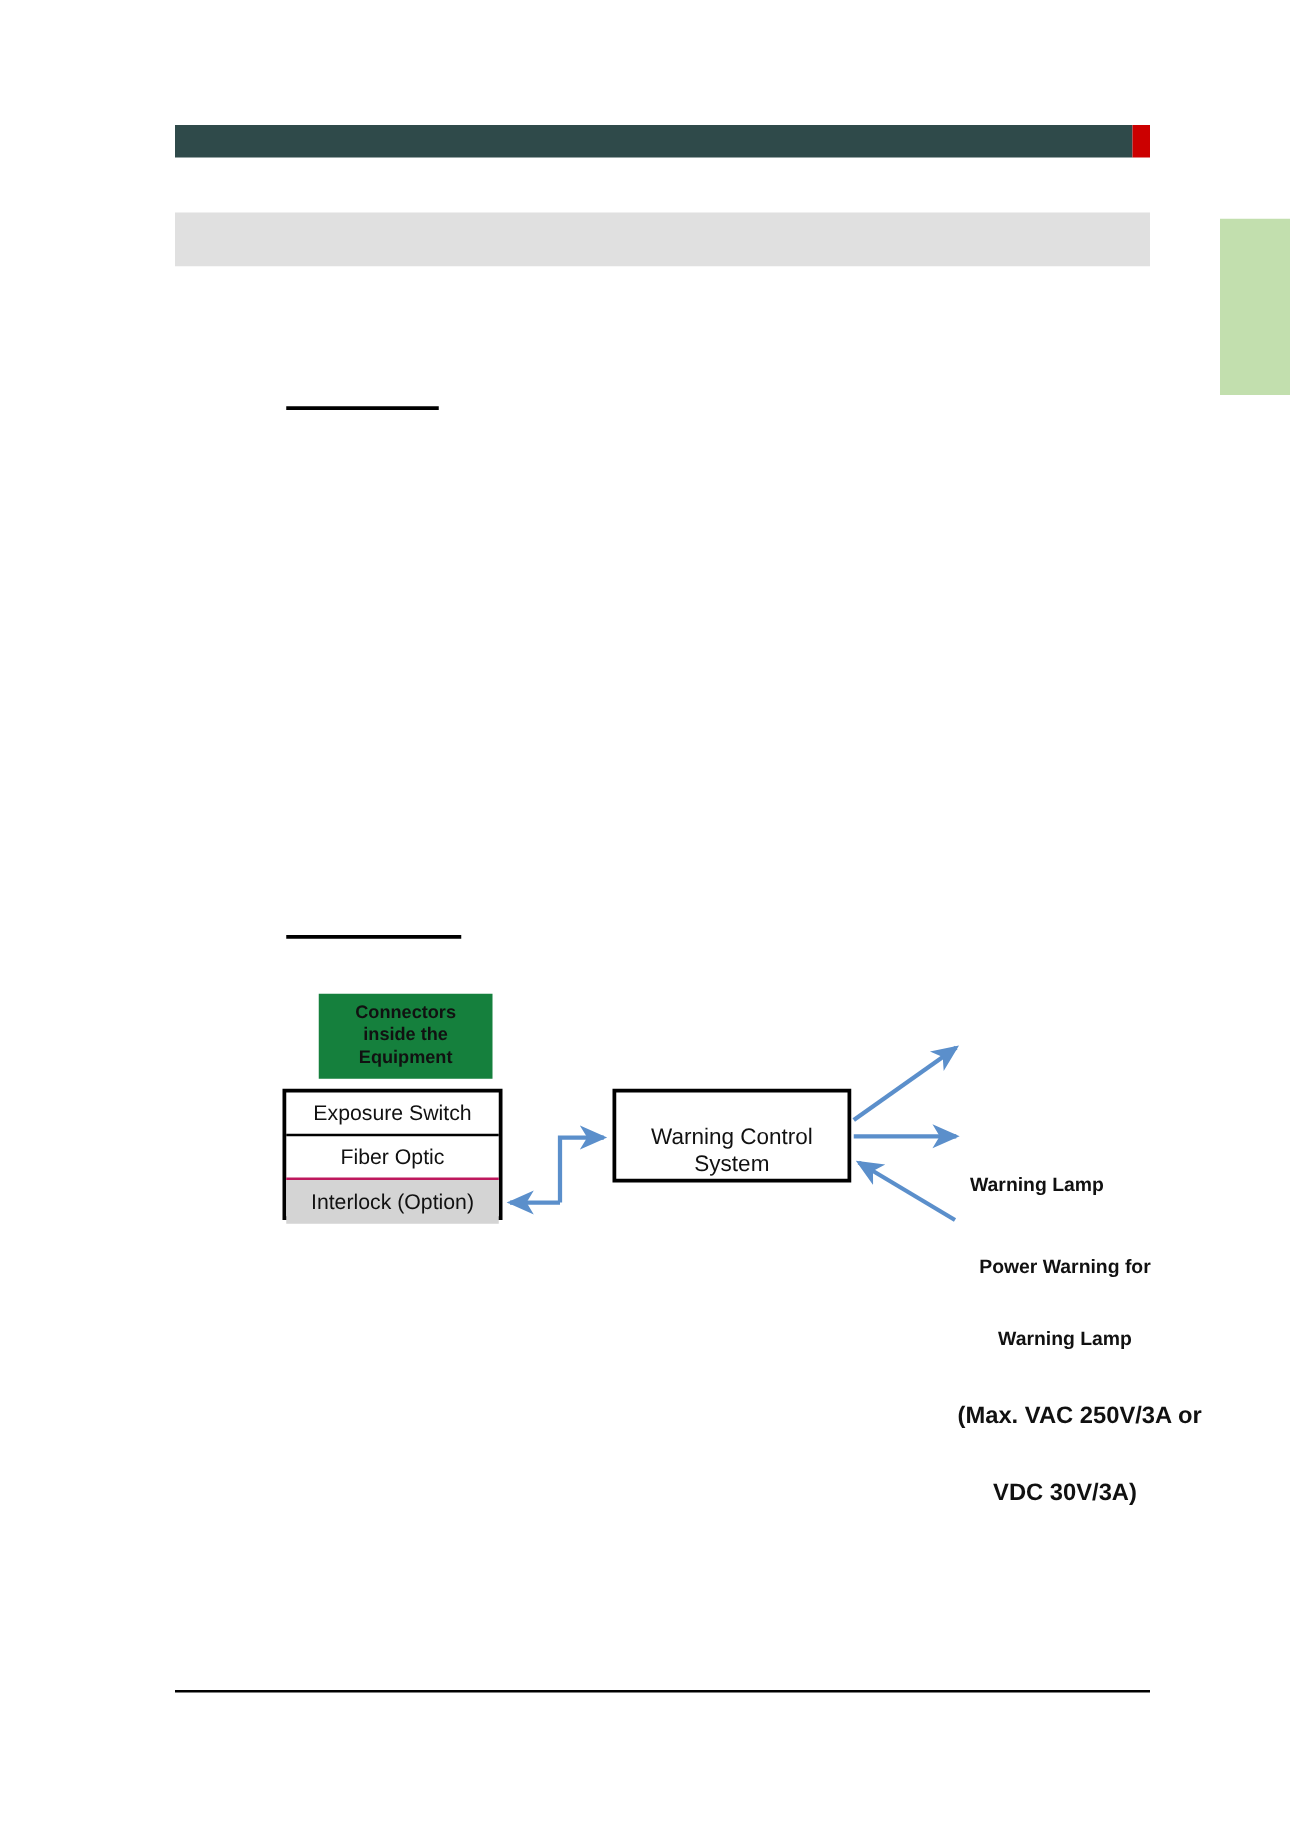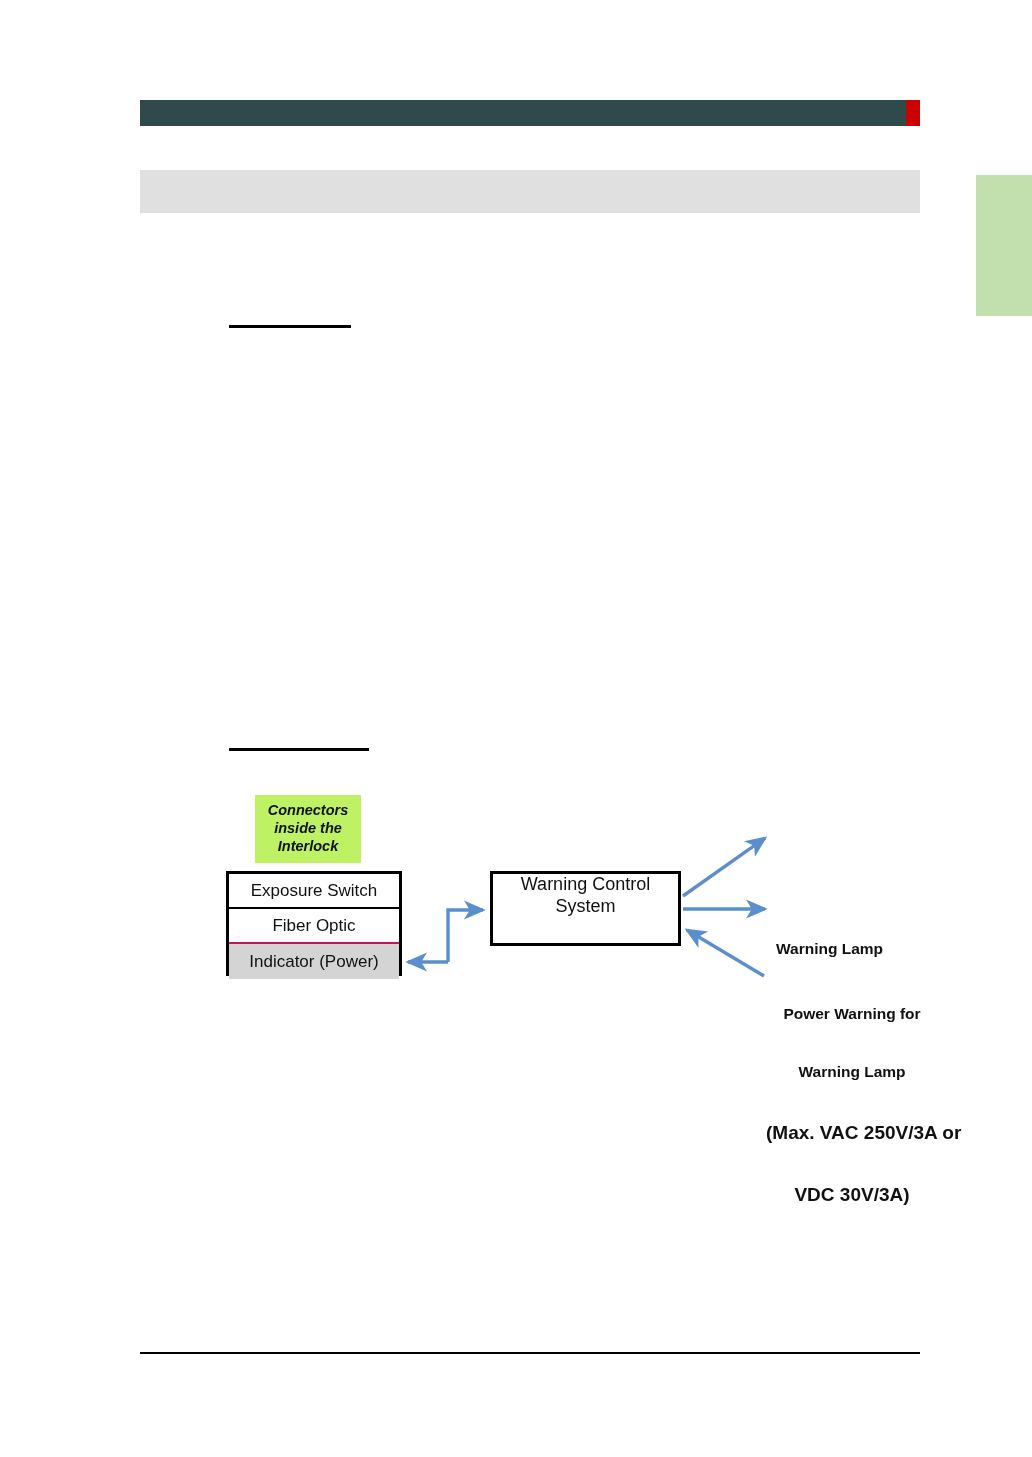--- a/index.html
+++ b/index.html
@@ -112,29 +112,28 @@
     width: 1032px;
     height: 1457px;
     pointer-events: none;
   }
   .diagram > * { pointer-events: auto; }
 
   .caption-box {
     position: absolute;
     left: 255px;
     top: 795px;
-    width: 106px;
+    width: 139px;
     height: 68px;
-    background: #bef264;
+    background: #15803d;
     display: flex;
     flex-direction: column;
     align-items: center;
     justify-content: center;
     line-height: 1.24;
-    font-style: italic;
   }
   .caption-box span {
     font-size: 14.5px;
     font-weight: bold;
     color: #111111;
     white-space: pre;
   }
 
   .connector-stack {
     position: absolute;
@@ -163,21 +162,21 @@
   .wcs-box {
     position: absolute;
     left: 490px;
     top: 871px;
     width: 191px;
     height: 75px;
     border: 3px solid #000000;
     box-sizing: border-box;
     background: #ffffff;
     display: flex;
-    align-items: flex-start;
+    align-items: flex-end;
     justify-content: center;
     text-align: center;
     line-height: 1.22;
   }
   .wcs-box span {
     font-size: 18px;
     color: #111111;
     white-space: pre;
   }
 
@@ -244,27 +243,27 @@
       <path d="M683,896 L765,838" stroke="#5B8FCB" stroke-width="3.4" fill="none" marker-end="url(#ah)"></path>
 
       <path d="M683,909 L765,909" stroke="#5B8FCB" stroke-width="3.4" fill="none" marker-end="url(#ah)"></path>
 
       <path d="M764,976 L687,930" stroke="#5B8FCB" stroke-width="3.4" fill="none" marker-end="url(#ah)"></path>
     </svg>
 
     <div class="caption-box">
       <span>Connectors</span>
       <span>inside the</span>
-      <span>Interlock</span>
+      <span>Equipment</span>
     </div>
 
     <div class="connector-stack">
       <div class="stack-row r1">Exposure Switch</div>
       <div class="stack-row r2">Fiber Optic</div>
-      <div class="stack-row r3">Indicator (Power)</div>
+      <div class="stack-row r3">Interlock (Option)</div>
     </div>
 
     <div class="wcs-box">
       <span><span>Warning Control</span>
 <span>System</span></span>
     </div>
 
 
     <div class="out-label lbl-lamp">
       <span class="big">Warning Lamp</span>

